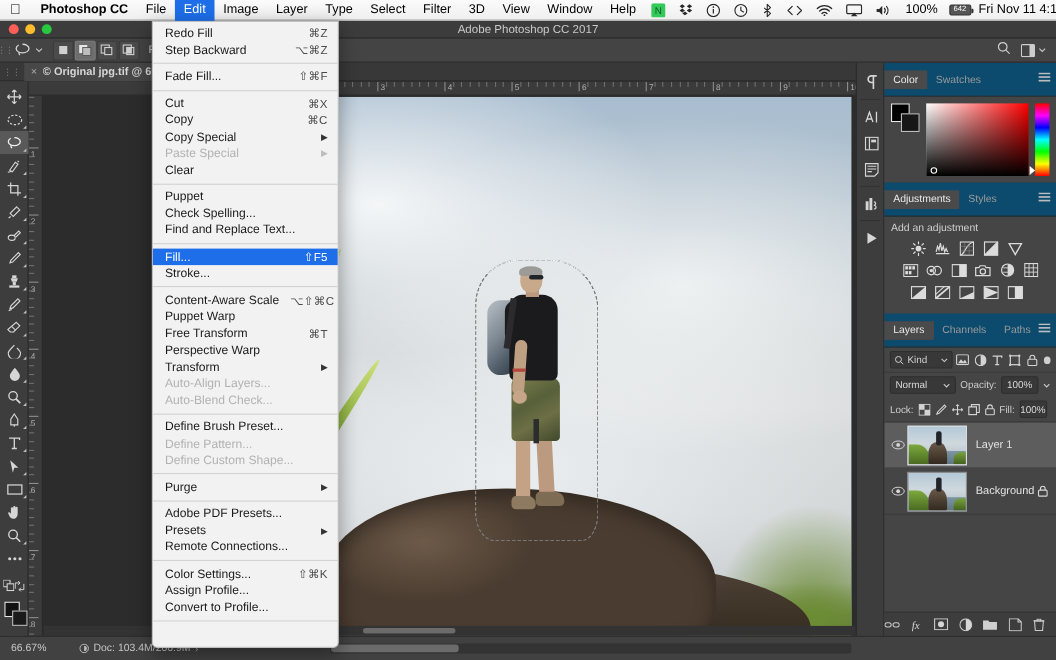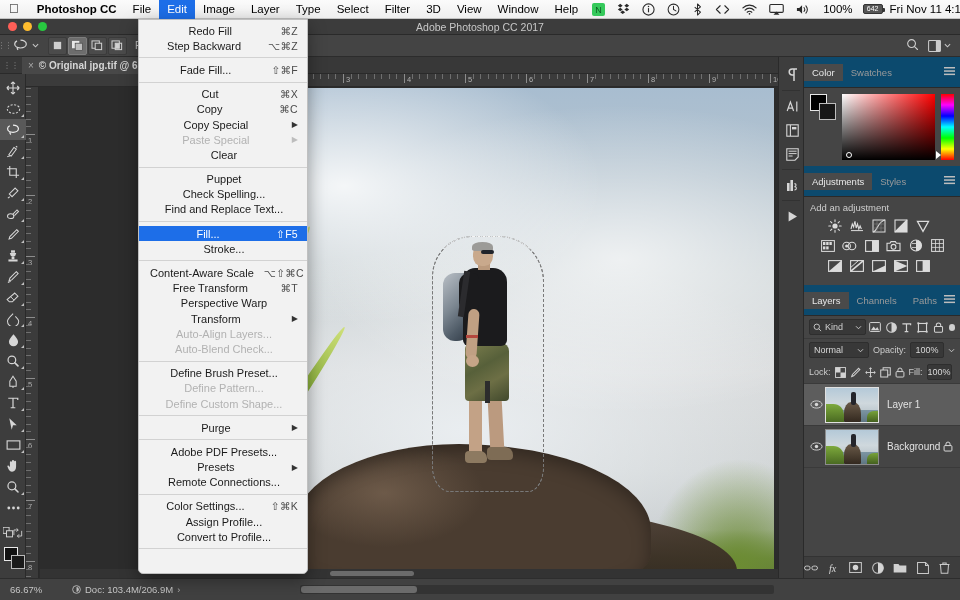--- a/index.html
+++ b/index.html
@@ -386,21 +386,21 @@
     background: #f2f2f2; border: 1px solid #c0c0c0;
     border-radius: 0 0 5px 5px;
     box-shadow: 0 6px 18px rgba(0,0,0,0.38);
     z-index: 80; padding: 3px 0 4px;
     font-size: 11px; color: #1a1a1a;
   }
   .mi {
     display: flex; align-items: center; height: 15.2px;
     padding: 0 9px 0 11px; white-space: nowrap; cursor: default;
   }
-  .mi .lbl { flex: 1; text-align: center; }
+  .mi .lbl { flex: 1; }
   .mi .key { color: #4a4a4a; font-size: 10.5px; margin-left: 10px; letter-spacing: .3px; }
   .mi.dis { color: #b2b2b2; }
   .mi.dis .key { color: #c2c2c2; }
   .mi.hl { background: #1d6ee8; color: #fff; }
   .mi.hl .key { color: #fff; }
   .mi .arr { margin-left: 10px; font-size: 8px; color: #333; }
   .mi.dis .arr { color: #bdbdbd; }
   .msep { height: 1px; background: #d2d2d2; margin: 4px 0 4px; }
 </style>
 </head>
@@ -1408,20 +1408,23 @@
       </div>
       <div class="mi">
         <span class="lbl">Stroke...</span>
       </div>
       <div class="msep"></div>
       <div class="mi">
         <span class="lbl">Content-Aware Scale</span>
         <span class="key">⌥⇧⌘C</span>
       </div>
       <div class="mi">
+        <span class="lbl">Puppet Warp</span>
+      </div>
+      <div class="mi">
         <span class="lbl">Free Transform</span>
         <span class="key">⌘T</span>
       </div>
       <div class="mi">
         <span class="lbl">Perspective Warp</span>
       </div>
       <div class="mi">
         <span class="lbl">Transform</span>
         <span class="arr">▶</span>
       </div>

